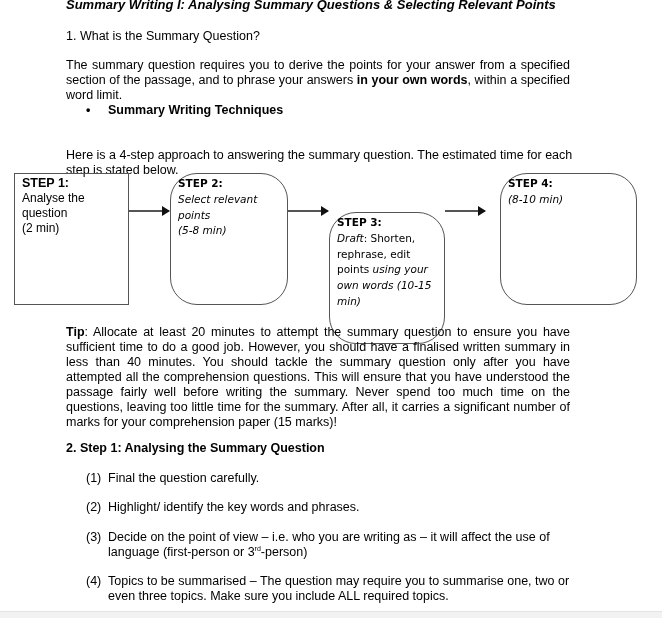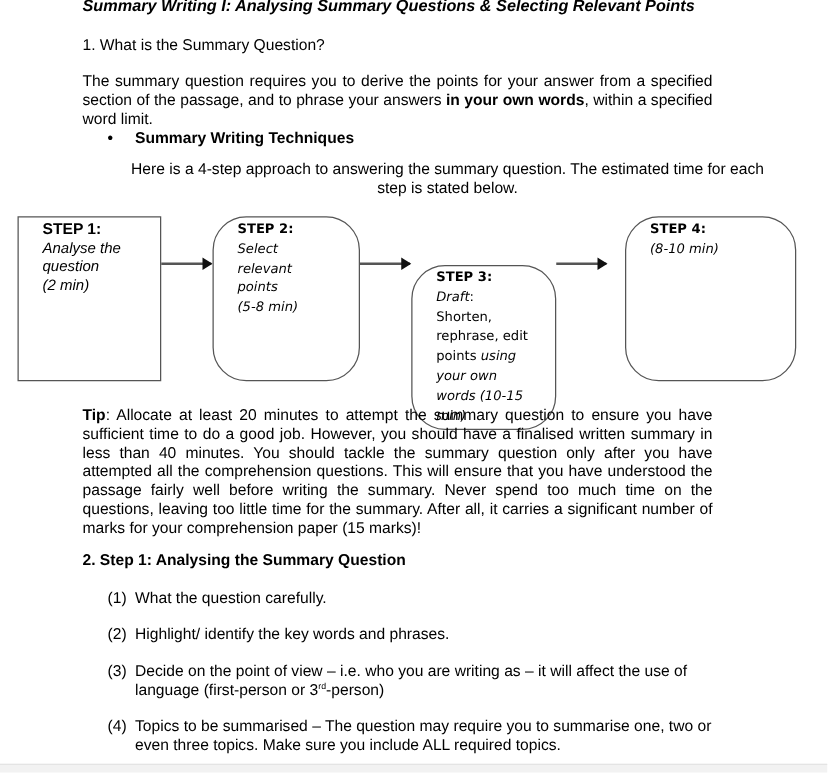--- a/index.html
+++ b/index.html
@@ -5,25 +5,25 @@
   html, body { margin:0; padding:0; }
   body { width:662px; height:618px; background:#ffffff; position:relative; overflow:hidden;
          font-family:"Liberation Sans", sans-serif; color:#000; }
   .abs { position:absolute; }
   .title { left:66px; top:-3px; font-size:13px; font-weight:bold; font-style:italic; white-space:nowrap; }
   .h1 { left:66px; top:29px; font-size:12.5px; font-weight:normal; white-space:nowrap; }
   .para { left:66px; width:504px; font-size:12.5px; line-height:15px; text-align:justify; }
   .p1 { top:58px; }
   .bullet-line { left:86px; top:103px; font-size:12.5px; font-weight:bold; white-space:nowrap; }
   .bullet-line .dot { display:inline-block; width:22px; }
-  .p2 { top:128px; width:520px; text-align:center;margin-left:32px; }
-  .box { position:absolute; top:173px; height:132px; border:1.3px solid #555; box-sizing:border-box; padding:2px 19px; }
+  .p2 { top:148px; width:520px; text-align:left; }
+  .box { position:absolute; top:173px; height:132px; border:1.3px solid #555; box-sizing:border-box; padding:2px 7px; }
   .b1 { left:14px; width:115px; font-size:12px; line-height:15px; }
   .b1 .st { font-weight:bold; font-size:12.5px; }
-  .b1 .it { font-style:italic; }
+  .b1 .it { }
   .cal { font-family:"DejaVu Sans", sans-serif; font-size:10.5px; line-height:15.8px;border-radius:27px; }
   .cal .st { font-weight:bold; }
   .cal i { font-style:italic; }
   .b2 { left:170px; width:118px; }
   .b3 { left:329px; width:116px;margin-top:39px; }
   .b4 { left:500px; width:137px; }
   .arrow { position:absolute; height:2px; background:#555; top:210px; }
   .arrow::after { content:""; position:absolute; right:-1px; top:-4px; border-left:8px solid #111; border-top:5px solid transparent; border-bottom:5px solid transparent; }
   .a1 { left:129px; width:40px; }
   .a2 { left:288px; width:40px; }
@@ -74,21 +74,21 @@
   <div class="st">STEP 4:</div>
   <div><i>(8-10 min)</i></div>
 </div>
 
 <div class="abs para tip"><b>Tip</b><span>: Allocate at least 20 minutes to attempt the summary question to ensure you have sufficient time to do a good job. However, you should have a finalised written summary in less than 40 minutes. You should tackle the summary question only after you have attempted all the comprehension questions. This will ensure that you have understood the passage fairly well before writing the summary. Never spend too much time on the questions, leaving too little time for the summary. After all, it carries a significant number of marks for your comprehension paper (15 marks)!</span></div>
 
 <div class="abs h2">2. Step 1: Analysing the Summary Question</div>
 
 <div class="li l1">
     <span class="num">(1)</span>
-    <span class="txt">What the question carefully.</span>
+    <span class="txt">Final the question carefully.</span>
   </div>
 <div class="li l2">
     <span class="num">(2)</span>
     <span class="txt">Highlight/ identify the key words and phrases.</span>
   </div>
 <div class="li l3">
     <span class="num">(3)</span>
     <span class="txt"><span>Decide on the point of view – i.e. who you are writing as – it will affect the use of language (first-person or 3</span><sup>rd</sup><span>-person)</span></span>
   </div>
 <div class="li l4">

